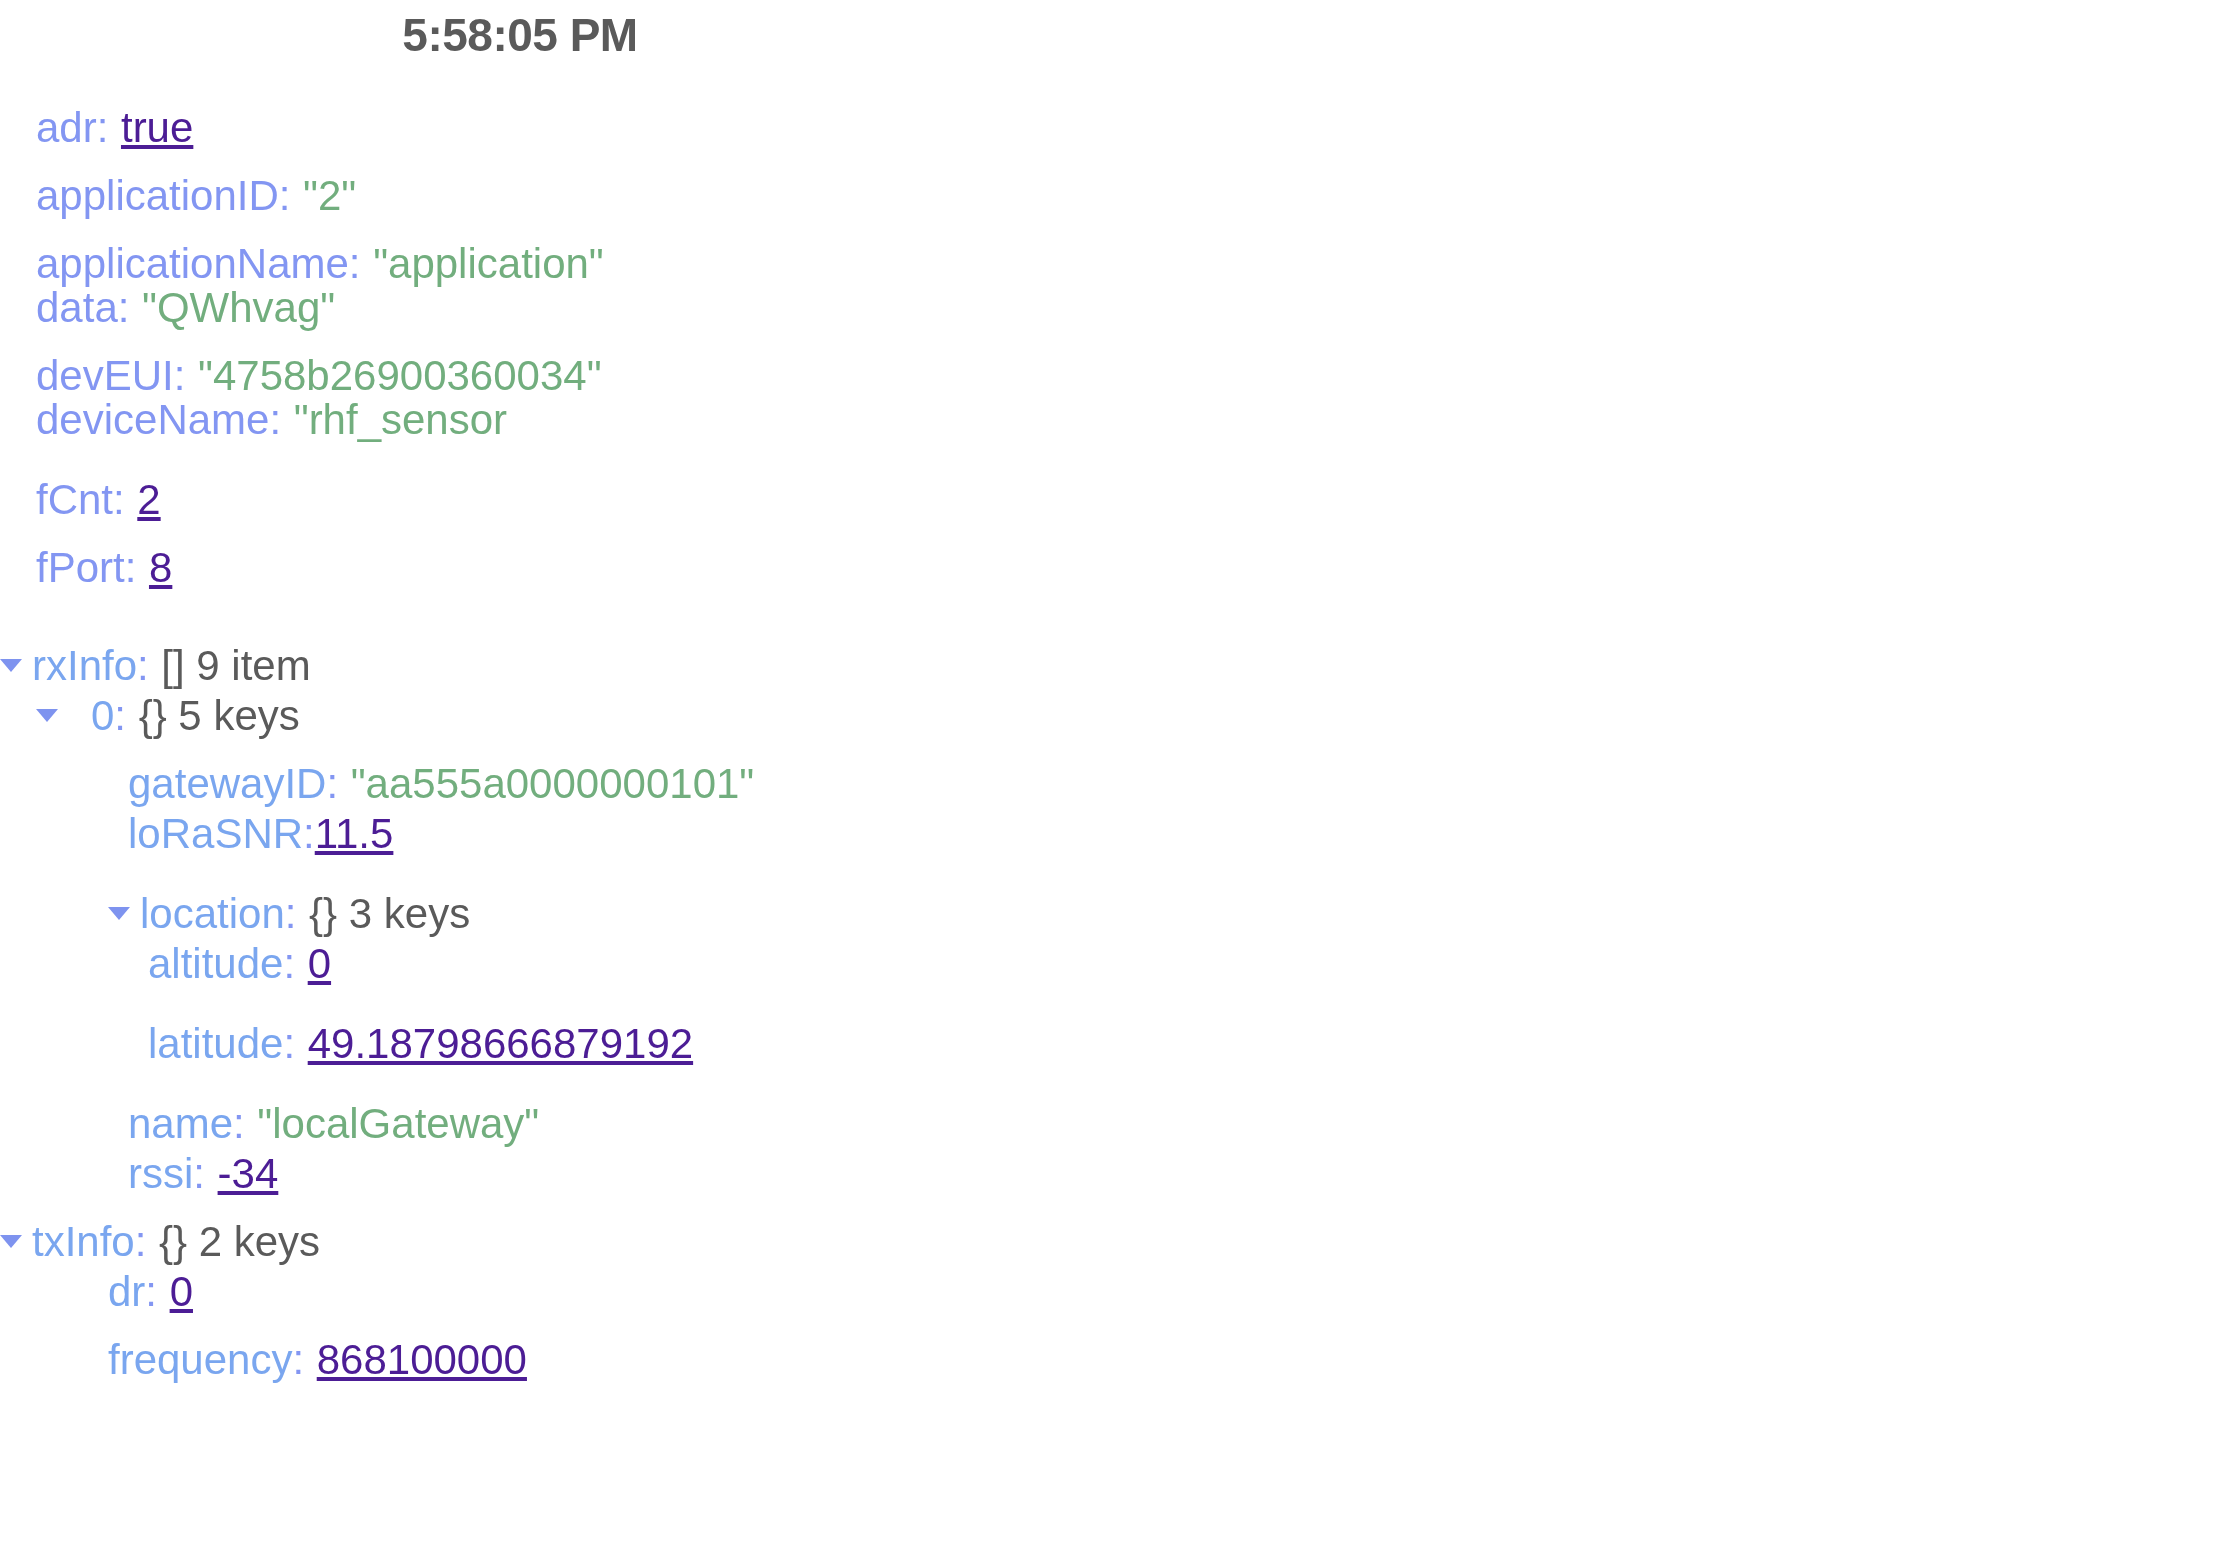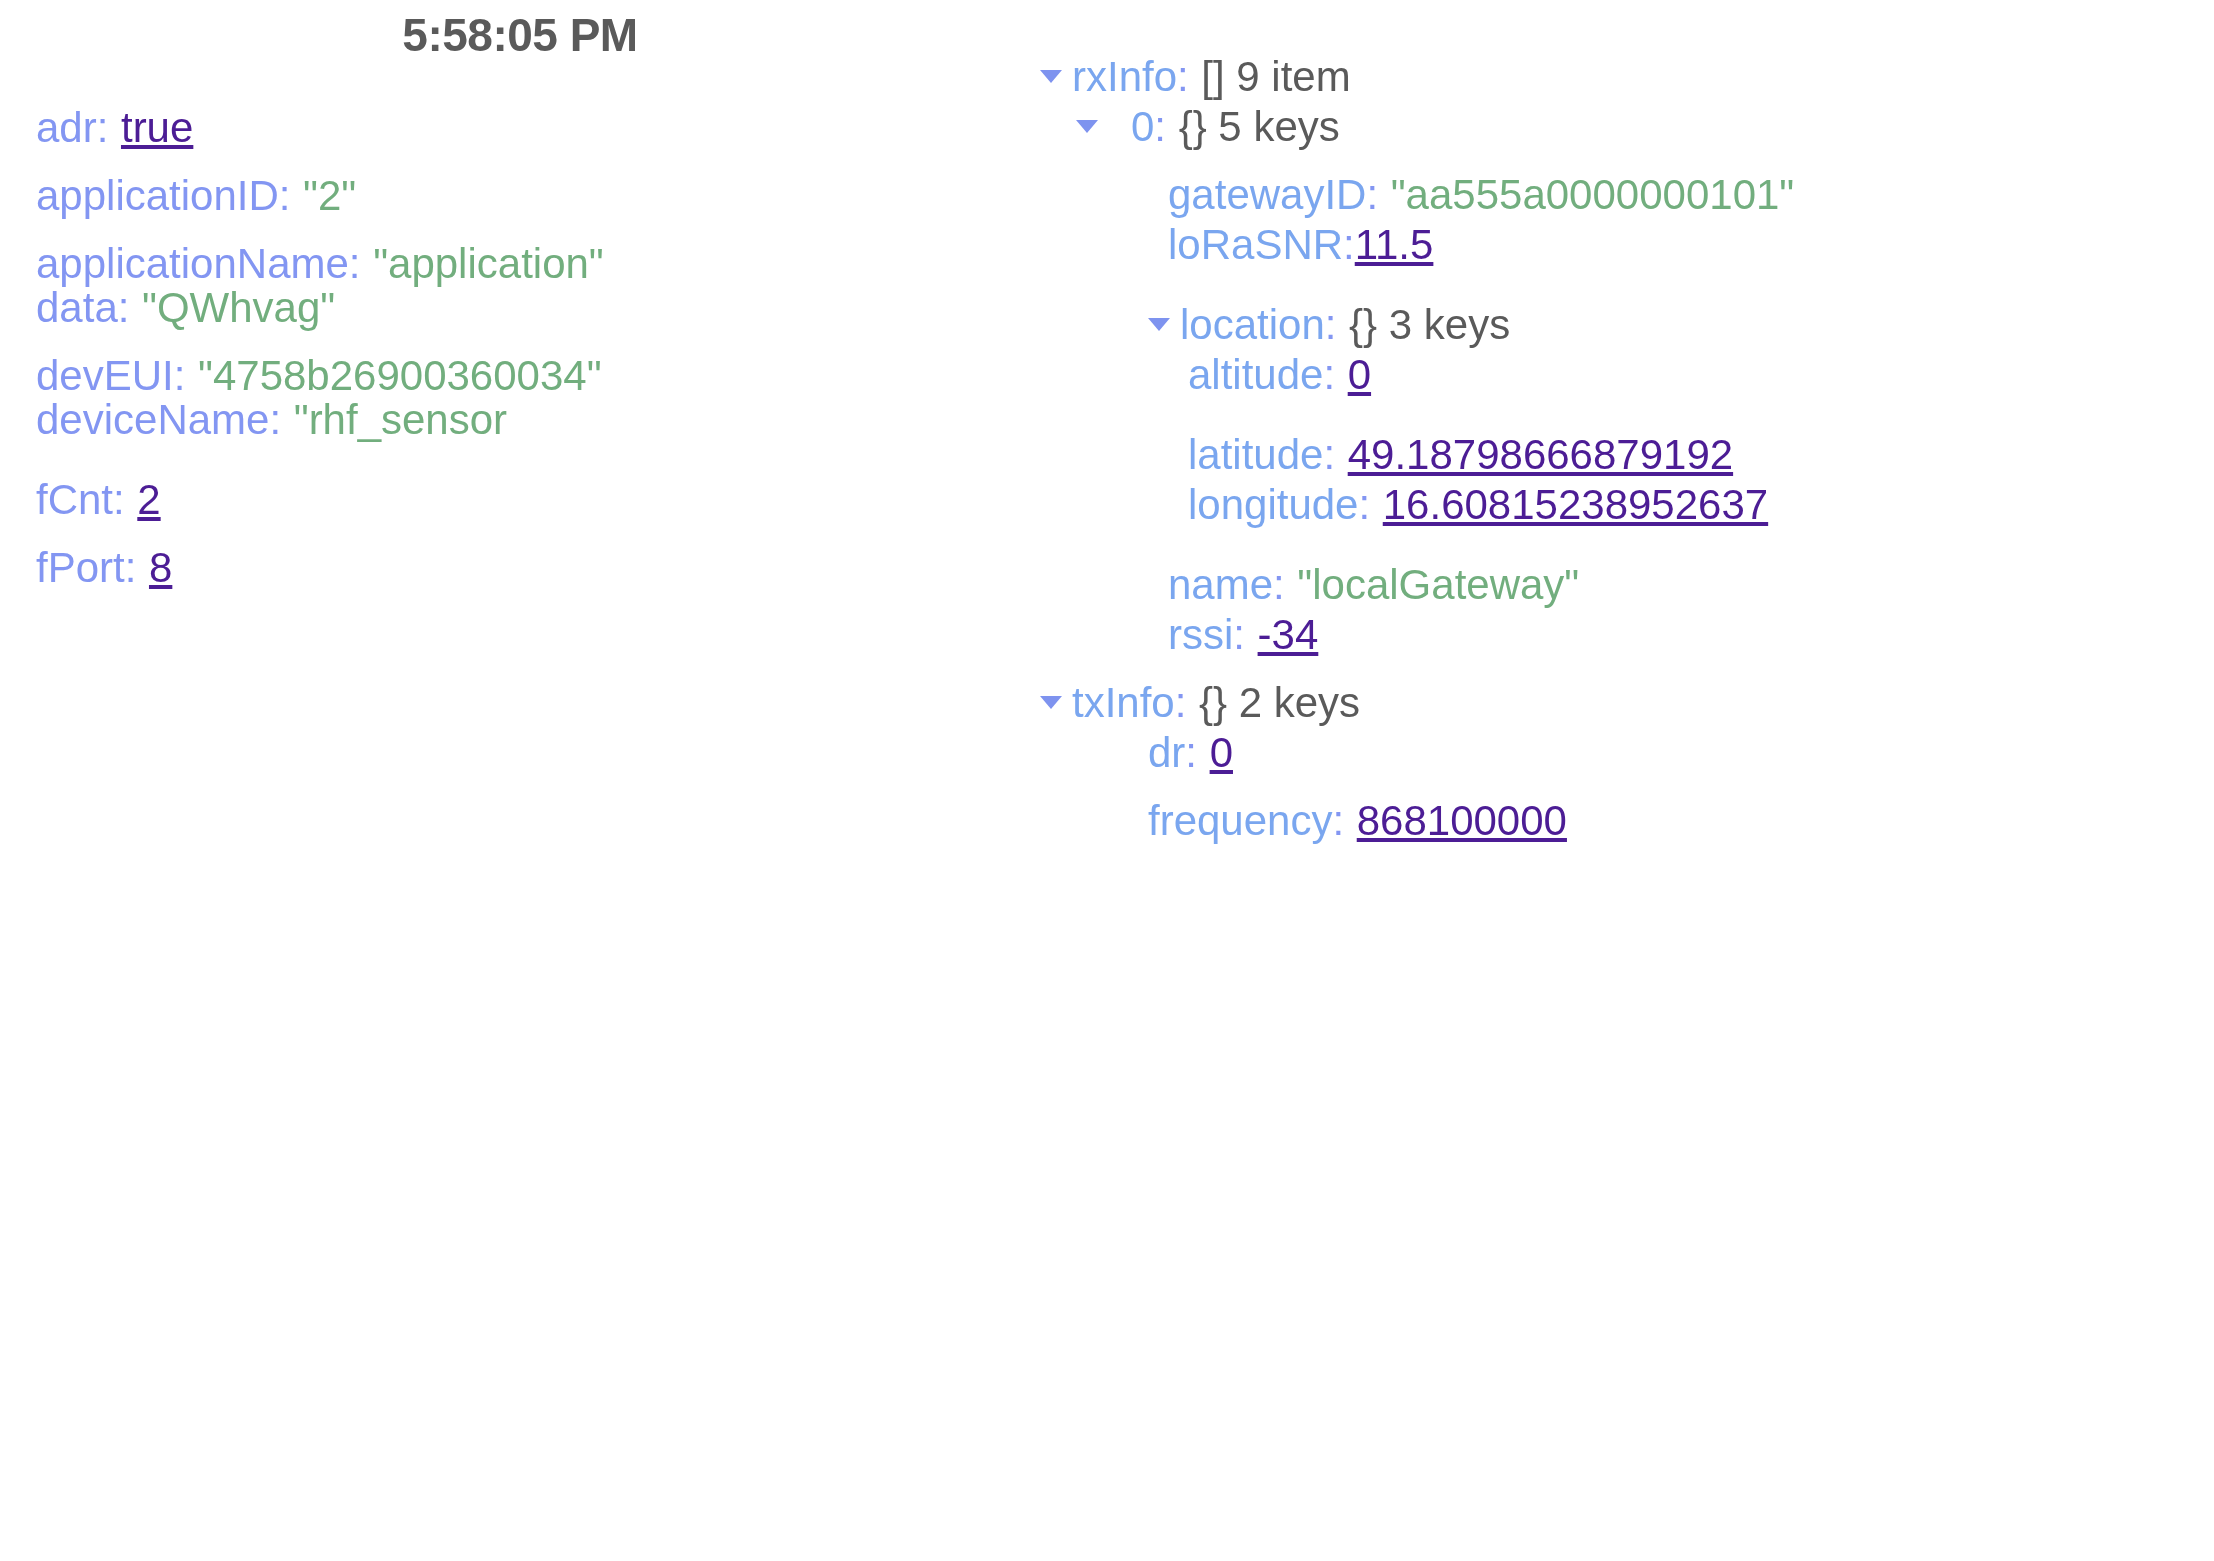--- a/index.html
+++ b/index.html
@@ -14,21 +14,21 @@
     font-family: "Liberation Sans", "DejaVu Sans", sans-serif;
     color: #555555;
     overflow: hidden;
     position: relative;
   }
 
   .viewer {
     position: absolute;
     inset: 0;
     display: flex;
-    flex-direction: row;
+    flex-direction: column;
   }
 
   
   .col {
     position: relative;
     box-sizing: border-box;
   }
   .col-left {
     width: 1040px;
     padding-top: 10px;
@@ -213,25 +213,20 @@
           <span class="k2">altitude</span><span class="sep">:</span><span class="space"></span><span class="v-num">0</span>
         </span>
       </div>
 
       <div class="row ind-4 gap-lg">
         <span class="row-text">
           <span class="k2">latitude</span><span class="sep">:</span><span class="space"></span><span class="v-num">49.18798666879192</span>
         </span>
       </div>
 
-      <div class="row ind-4 gap-sm">
-        <span class="row-text">
-          <span class="k2">longitude</span><span class="sep">:</span><span class="space"></span><span class="v-num">16.60815238952637</span>
-        </span>
-      </div>
 
       <div class="row ind-3 gap-lg">
         <span class="row-text">
           <span class="k2">name</span><span class="sep">:</span><span class="space"></span><span class="v-str">"localGateway"</span>
         </span>
       </div>
 
       <div class="row ind-3 gap-sm">
         <span class="row-text">
           <span class="k2">rssi</span><span class="sep">:</span><span class="space"></span><span class="v-num">-34</span>

